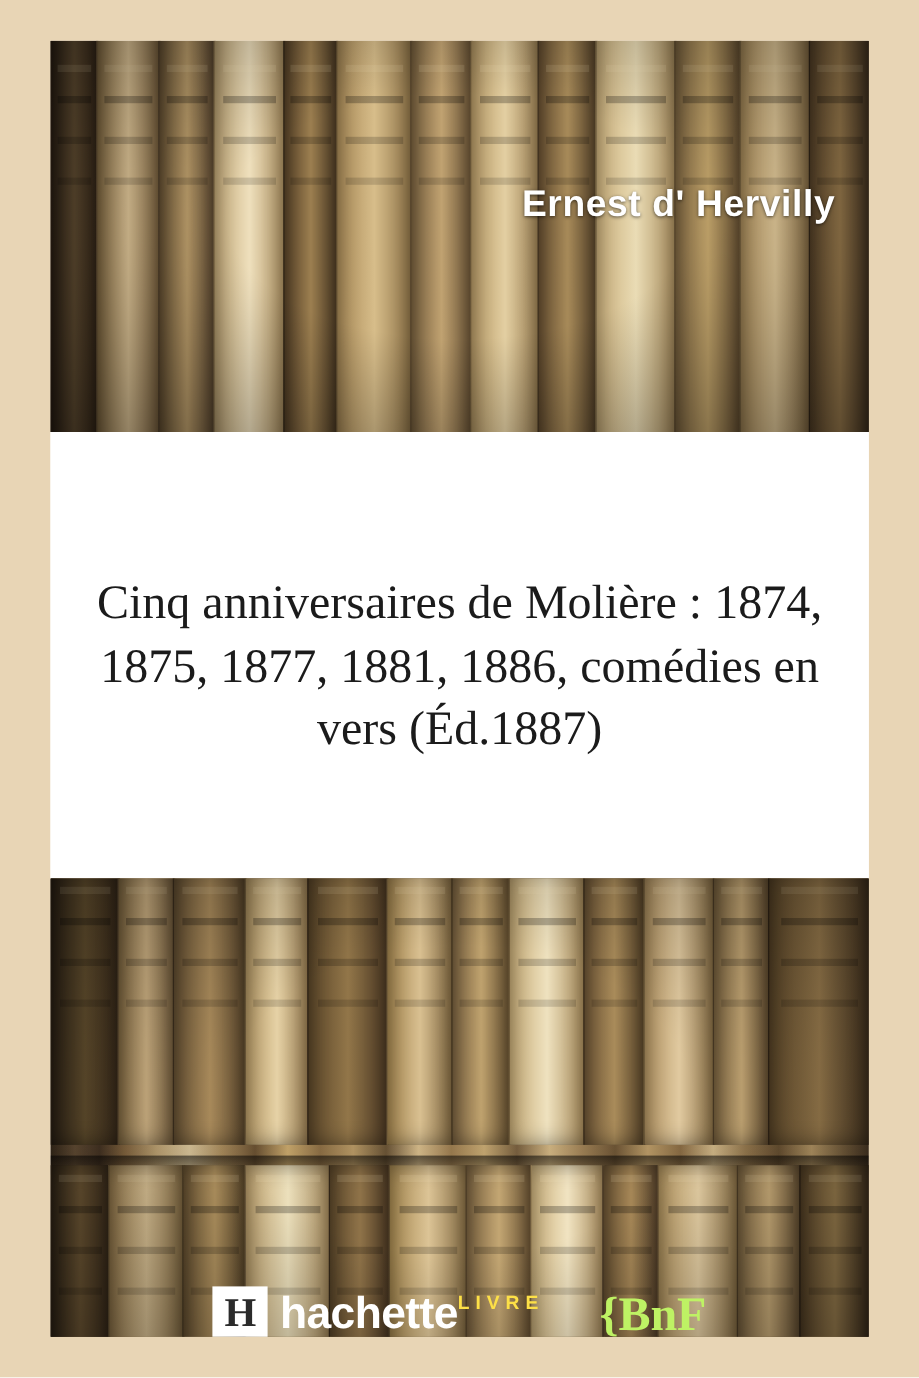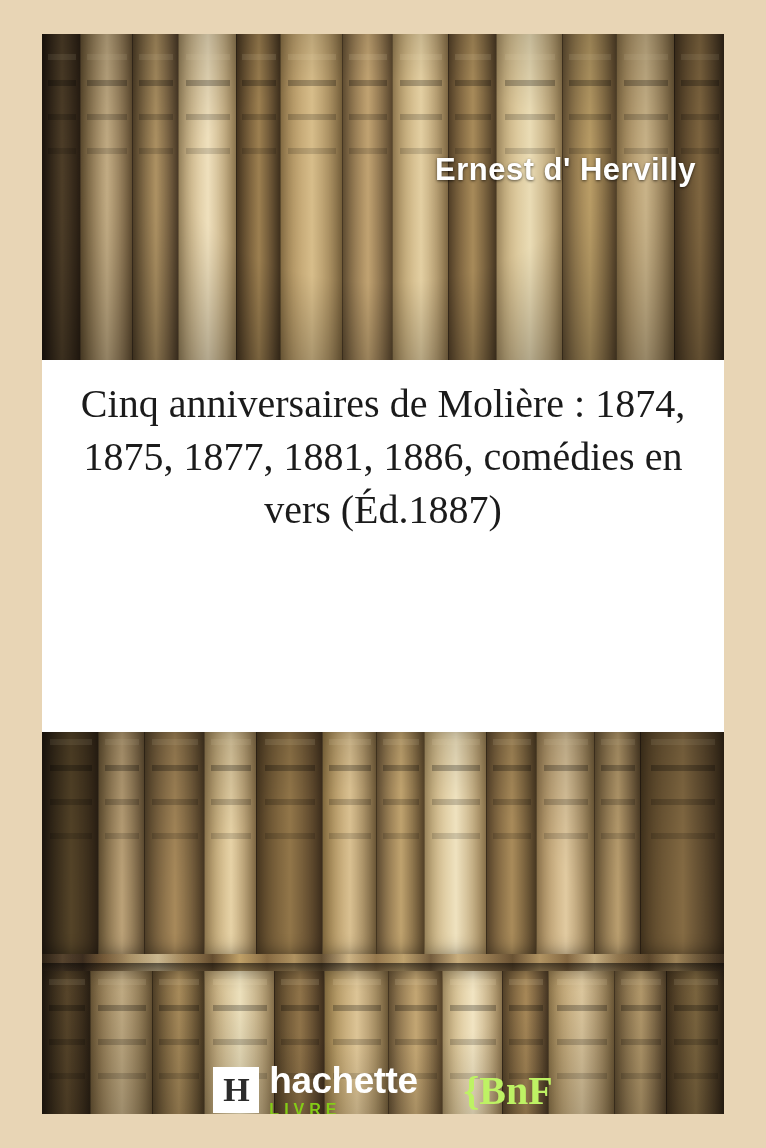--- a/index.html
+++ b/index.html
@@ -102,21 +102,21 @@
     text-shadow: 0 1px 3px rgba(0,0,0,0.6);
     z-index: 5;
     white-space: nowrap;
   }
 
   
   .title-band {
     height: 372px;
     background: #ffffff;
     display: flex;
-    align-items: flex-start;
+    align-items: center;
     justify-content: center;
     padding: 0 24px;
     box-sizing: border-box;
   }
   .title {
     margin: 0;
     padding-top: 18px;
     font-family: "Liberation Serif", serif;
     font-weight: normal;
     font-size: 40px;
@@ -153,35 +153,35 @@
   }
   .hachette-mark span {
     font-family: "Liberation Serif", serif;
     font-size: 34px;
     font-weight: bold;
     color: #2b2b2b;
     line-height: 1;
   }
   .hachette-words {
     display: flex;
-    flex-direction: column;
+    flex-direction: row;
     line-height: 1;
   }
   .hachette-words .h1 {
     font-family: "Liberation Sans", sans-serif;
     font-size: 37px;
     font-weight: bold;
     color: #ffffff;
     letter-spacing: -0.5px;
   }
   .hachette-words .h2 {
     font-family: "Liberation Sans", sans-serif;
     font-size: 16px;
     font-weight: bold;
-    color: #84cc16;
+    color: #fde047;
     letter-spacing: 5px;
     margin-top: 3px;
   }
   .bnf {
     font-family: Liberation Serif, serif;
     font-size: 40px;
     font-weight: bold;
     color: #bef264;
     letter-spacing: 0px;
   }

